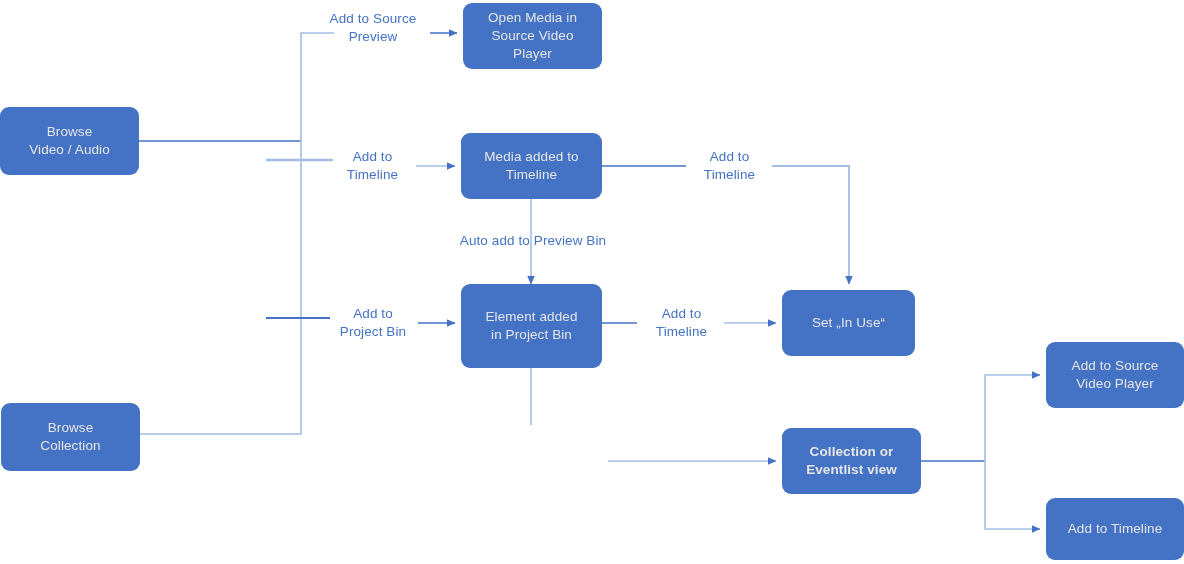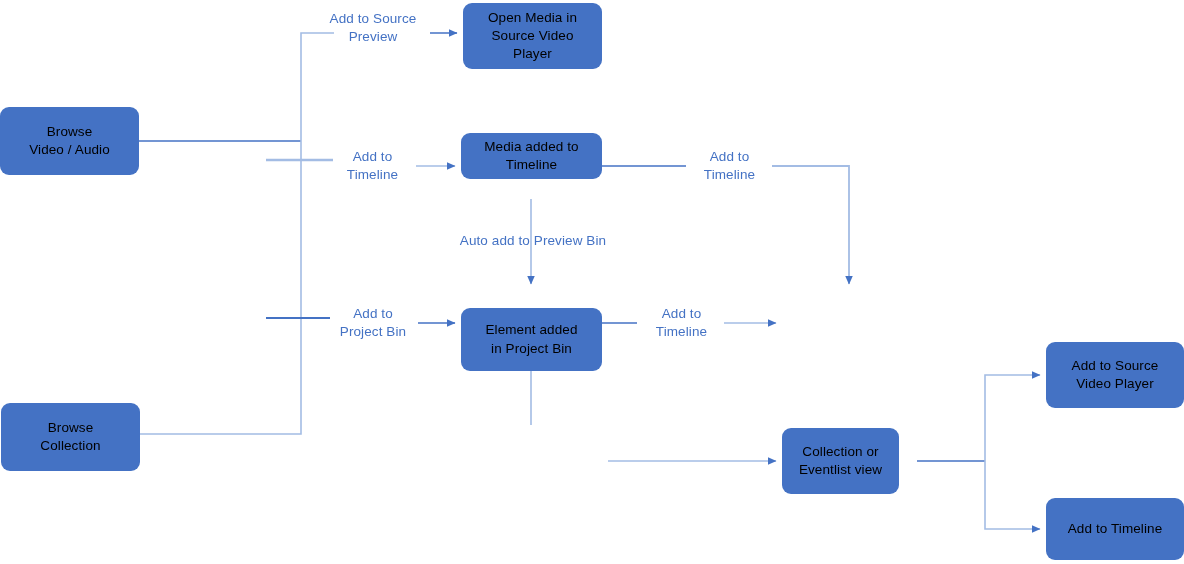--- a/index.html
+++ b/index.html
@@ -15,21 +15,21 @@
     position: relative;
     width: 1184px;
     height: 564px;
     background: #ffffff;
     overflow: hidden;
   }
   .node {
     position: absolute;
     box-sizing: border-box;
     background: #4472C4;
-    color: #000000;
+    color: #e5e5e5;
     border-radius: 9px;
     display: flex;
     align-items: center;
     justify-content: center;
     text-align: center;
     font-size: 13.5px;
     line-height: 1.35;
     letter-spacing: 0.1px;
     padding: 4px 8px;
     white-space: pre-line;
@@ -111,28 +111,29 @@
   <div class="node" style="left:0px;  top:107px; width:139px; height:68px;">Browse
 Video / Audio</div>
 
   <div class="node" style="left:1px;  top:403px; width:139px; height:68px;">Browse
 Collection</div>
 
   <div class="node" style="left:463px; top:3px;   width:139px; height:66px;">Open Media in
 Source Video
 Player</div>
 
-  <div class="node" style="left:461px; top:133px; width:141px; height:46px;">Media added to
+  <div class="node" style="left:461px; top:133px; width:141px; height:66px;">Media added to
 Timeline</div>
 
-  <div class="node" style="left:461px; top:308px; width:141px; height:63px;">Element added
+  <div class="node" style="left:461px; top:284px; width:141px; height:84px;">Element added
 in Project Bin</div>
 
+  <div class="node" style="left:782px; top:290px; width:133px; height:66px;">Set „In Use“</div>
 
-  <div class="node" style="left:782px; top:428px; width:117px; height:66px;">Collection or
+  <div class="node" style="left:782px; top:428px; width:139px; height:66px;font-weight:bold;">Collection or
 Eventlist view</div>
 
   <div class="node" style="left:1046px; top:342px; width:138px; height:66px;">Add to Source
 Video Player</div>
 
   <div class="node" style="left:1046px; top:498px; width:138px; height:62px;">Add to Timeline</div>
 
   <div class="edge-label" style="left:318px; top:10px;  width:110px;">Add to Source
 Preview</div>
 

